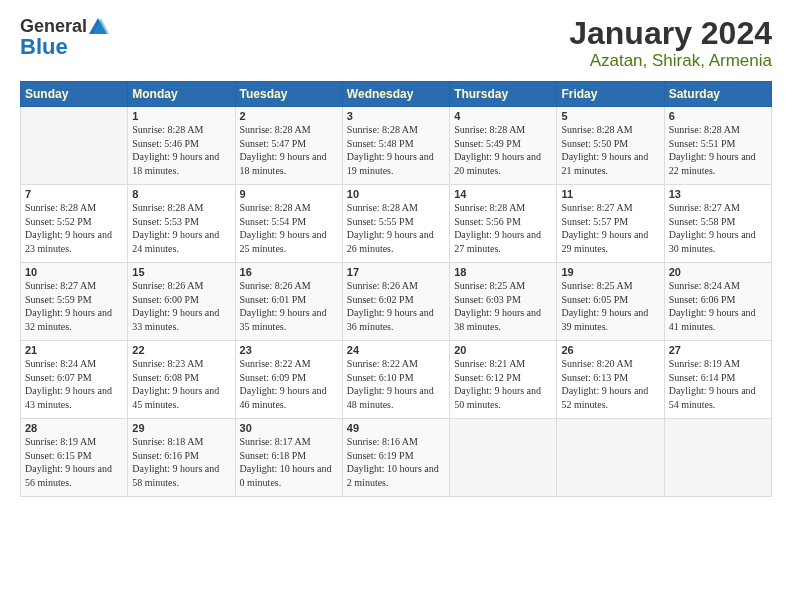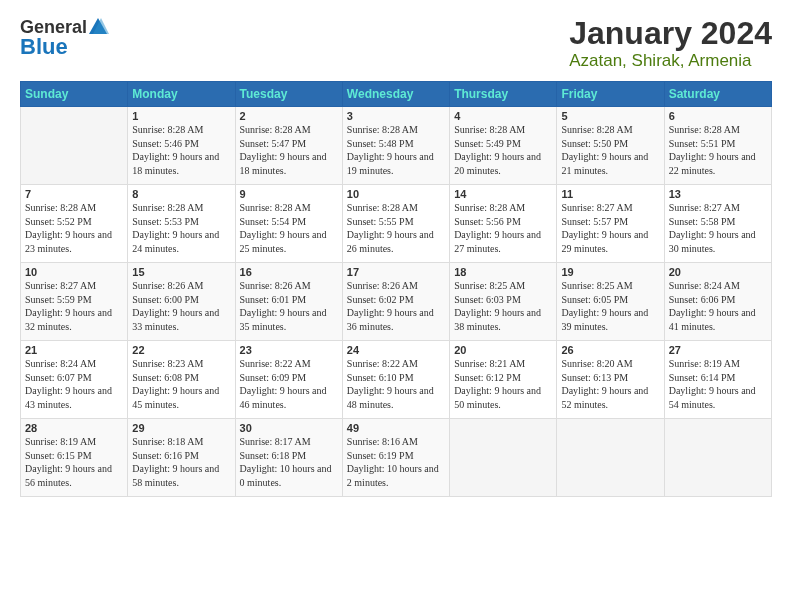--- a/index.html
+++ b/index.html
@@ -30,39 +30,40 @@
       font-size: 18px;
       font-weight: bold;
       color: #333;
     }
     .logo-text-blue {
       font-size: 22px;
       font-weight: bold;
       color: #1a75bb;
     }
     .title-block {
+      text-align: right;
     }
     .month-title {
       font-size: 32px;
       font-weight: bold;
       color: #333;
       line-height: 1.1;
     }
     .location {
       font-size: 17px;
       color: #4d7c0f;
     }
     table {
       width: 100%;
       border-collapse: collapse;
       table-layout: fixed;
     }
     thead tr th {
       background-color: #2b6cb0;
-      color: #5eead4;
+      color: #fef9c3;
       font-size: 12px;
       font-weight: bold;
       padding: 5px 4px;
       text-align: left;
       border: 1px solid #2563a8;
     }
     tbody tr td {
       border: 1px solid #ddd;
       vertical-align: top;
       padding: 3px 4px 4px 4px;
@@ -91,21 +92,21 @@
       background: #f5f5f5 !important;
     }
   </style>
 </head>
 <body>
 
 <div class="page">
   <div class="header">
     <div class="logo">
       <div style="display:flex;flex-direction:column;align-items:flex-start">
-        <div style="display:flex;align-items:center">
+        <div style="display:flex;">
           <span class="logo-text-general">General</span>
           <svg width="22" height="22" viewBox="0 0 22 22">
             <polygon points="11,2 20,18 2,18" fill="#1a75bb"></polygon>
             <polygon points="14,2 22,18 6,18" fill="#2b8fcc" opacity="0.5"></polygon>
           </svg>
         </div>
         <span class="logo-text-blue" style="margin-top:-4px">Blue</span>
       </div>
     </div>
     <div class="title-block">

